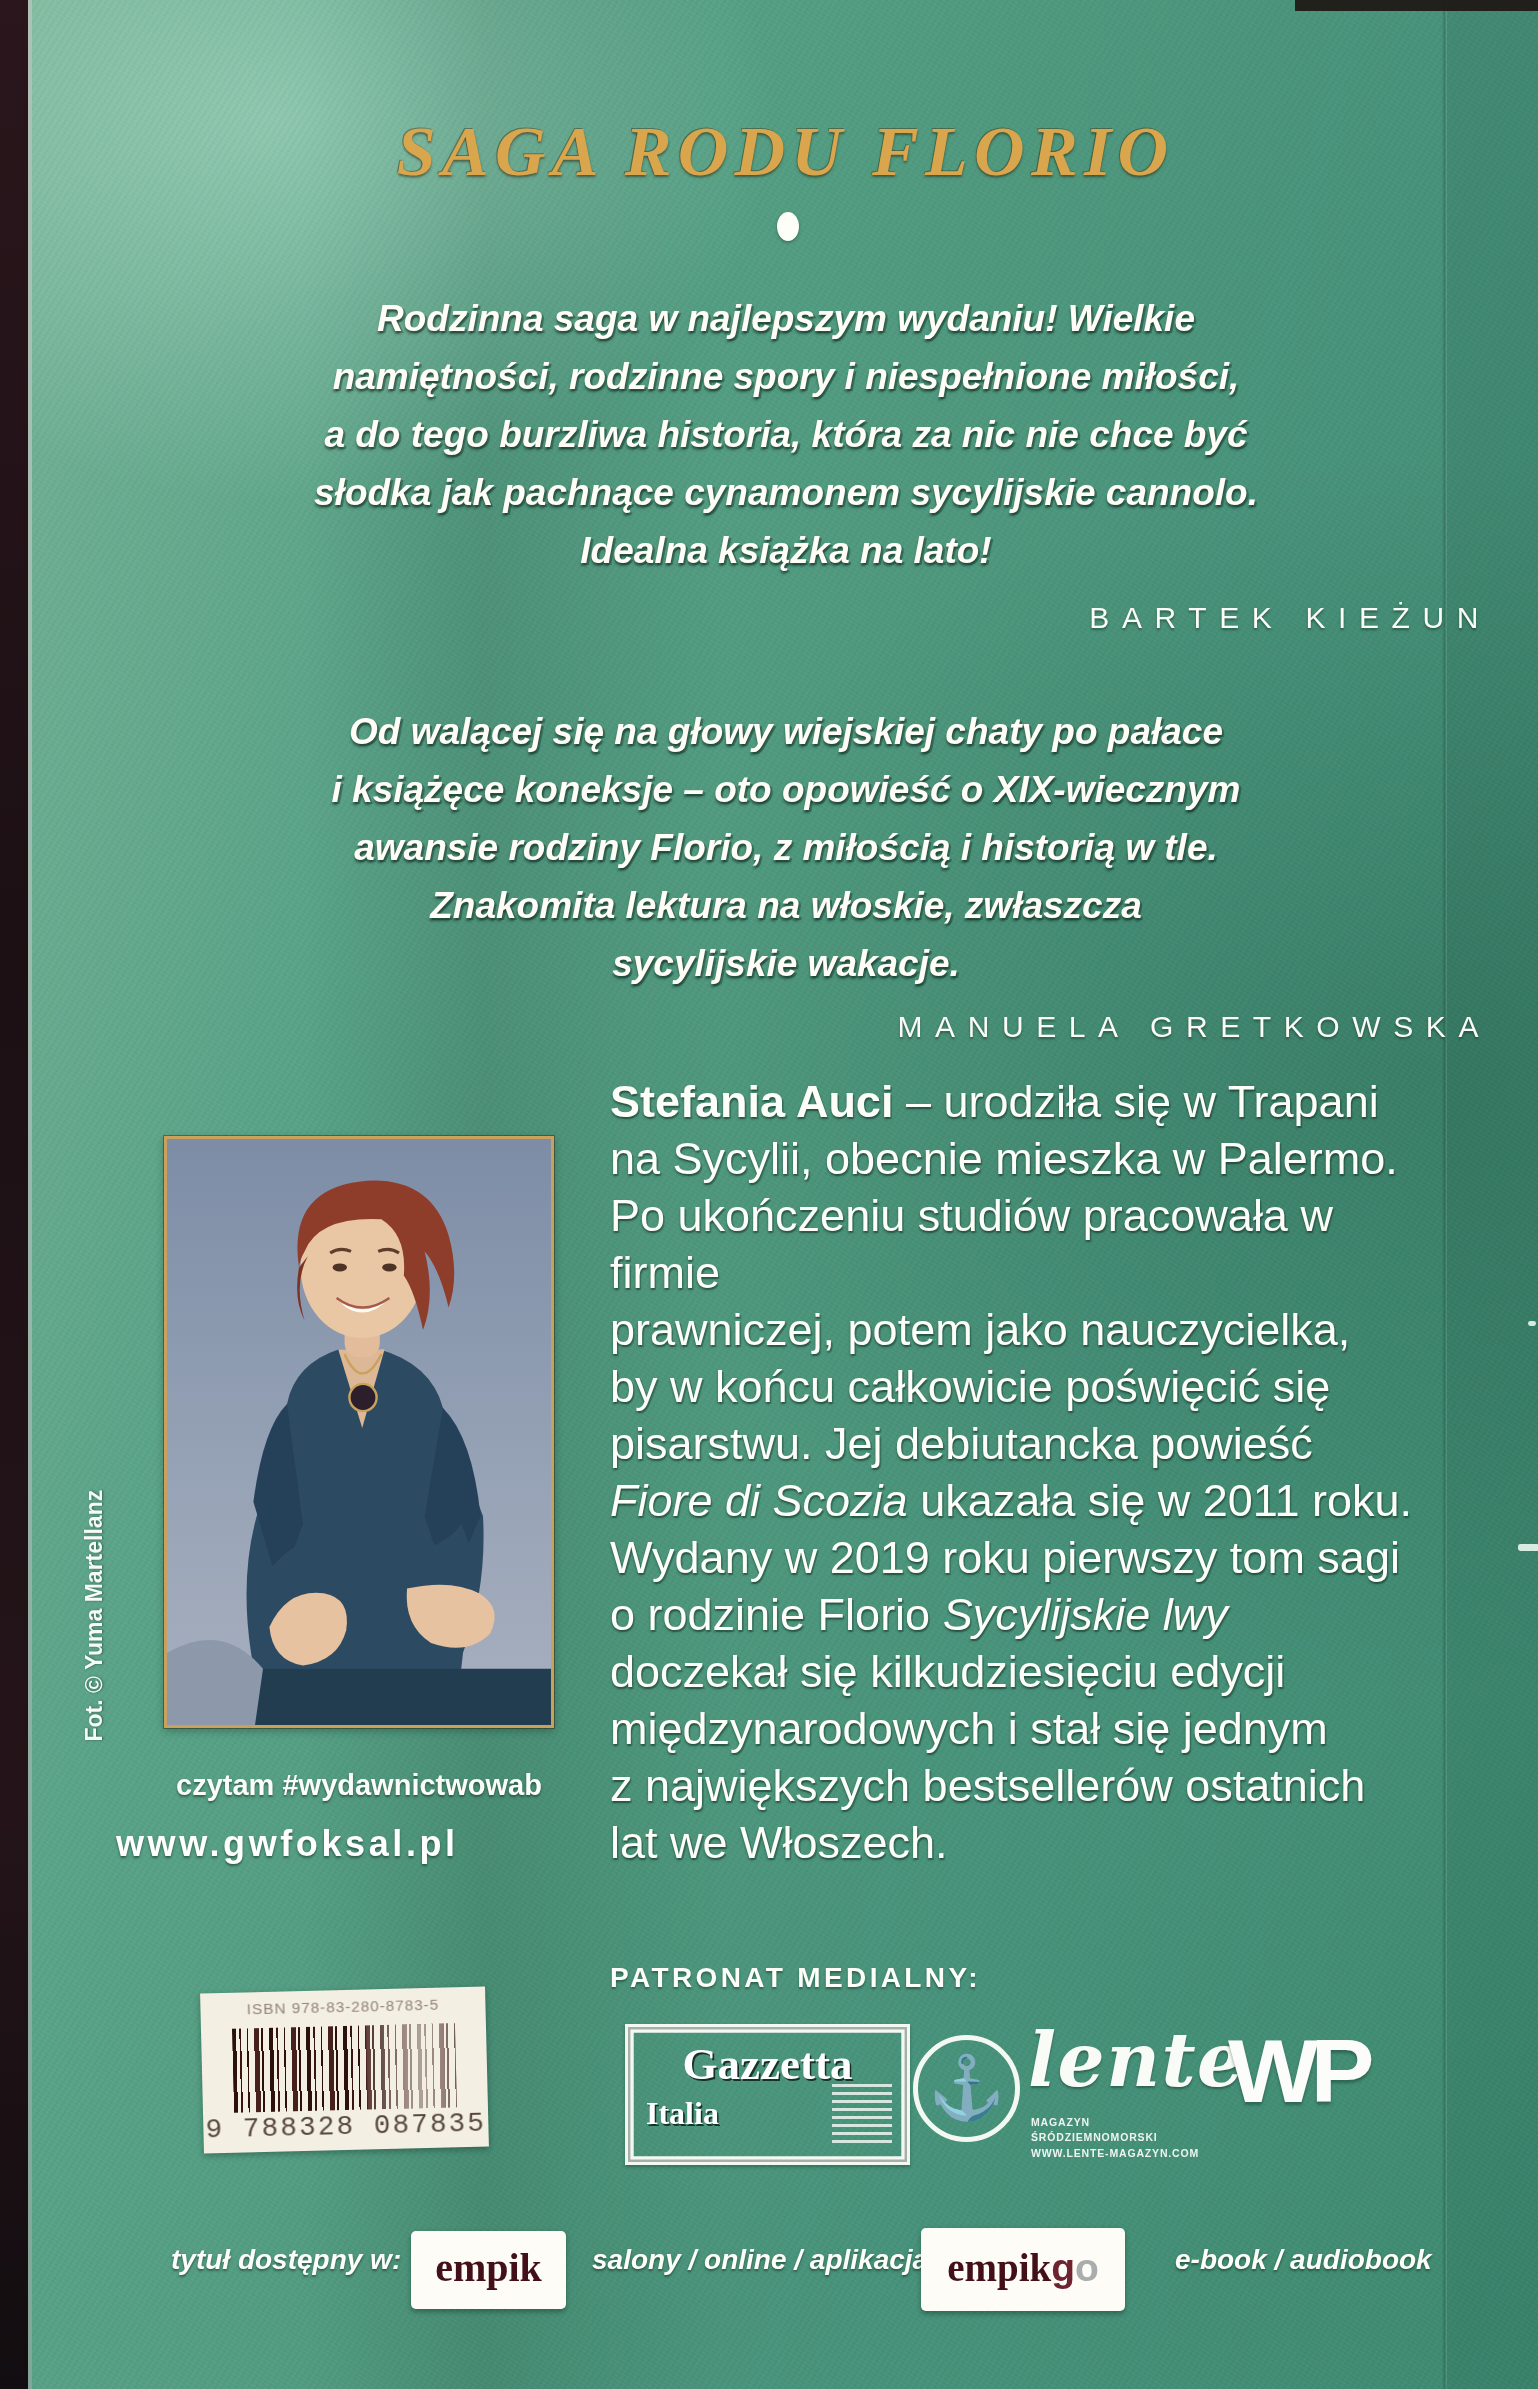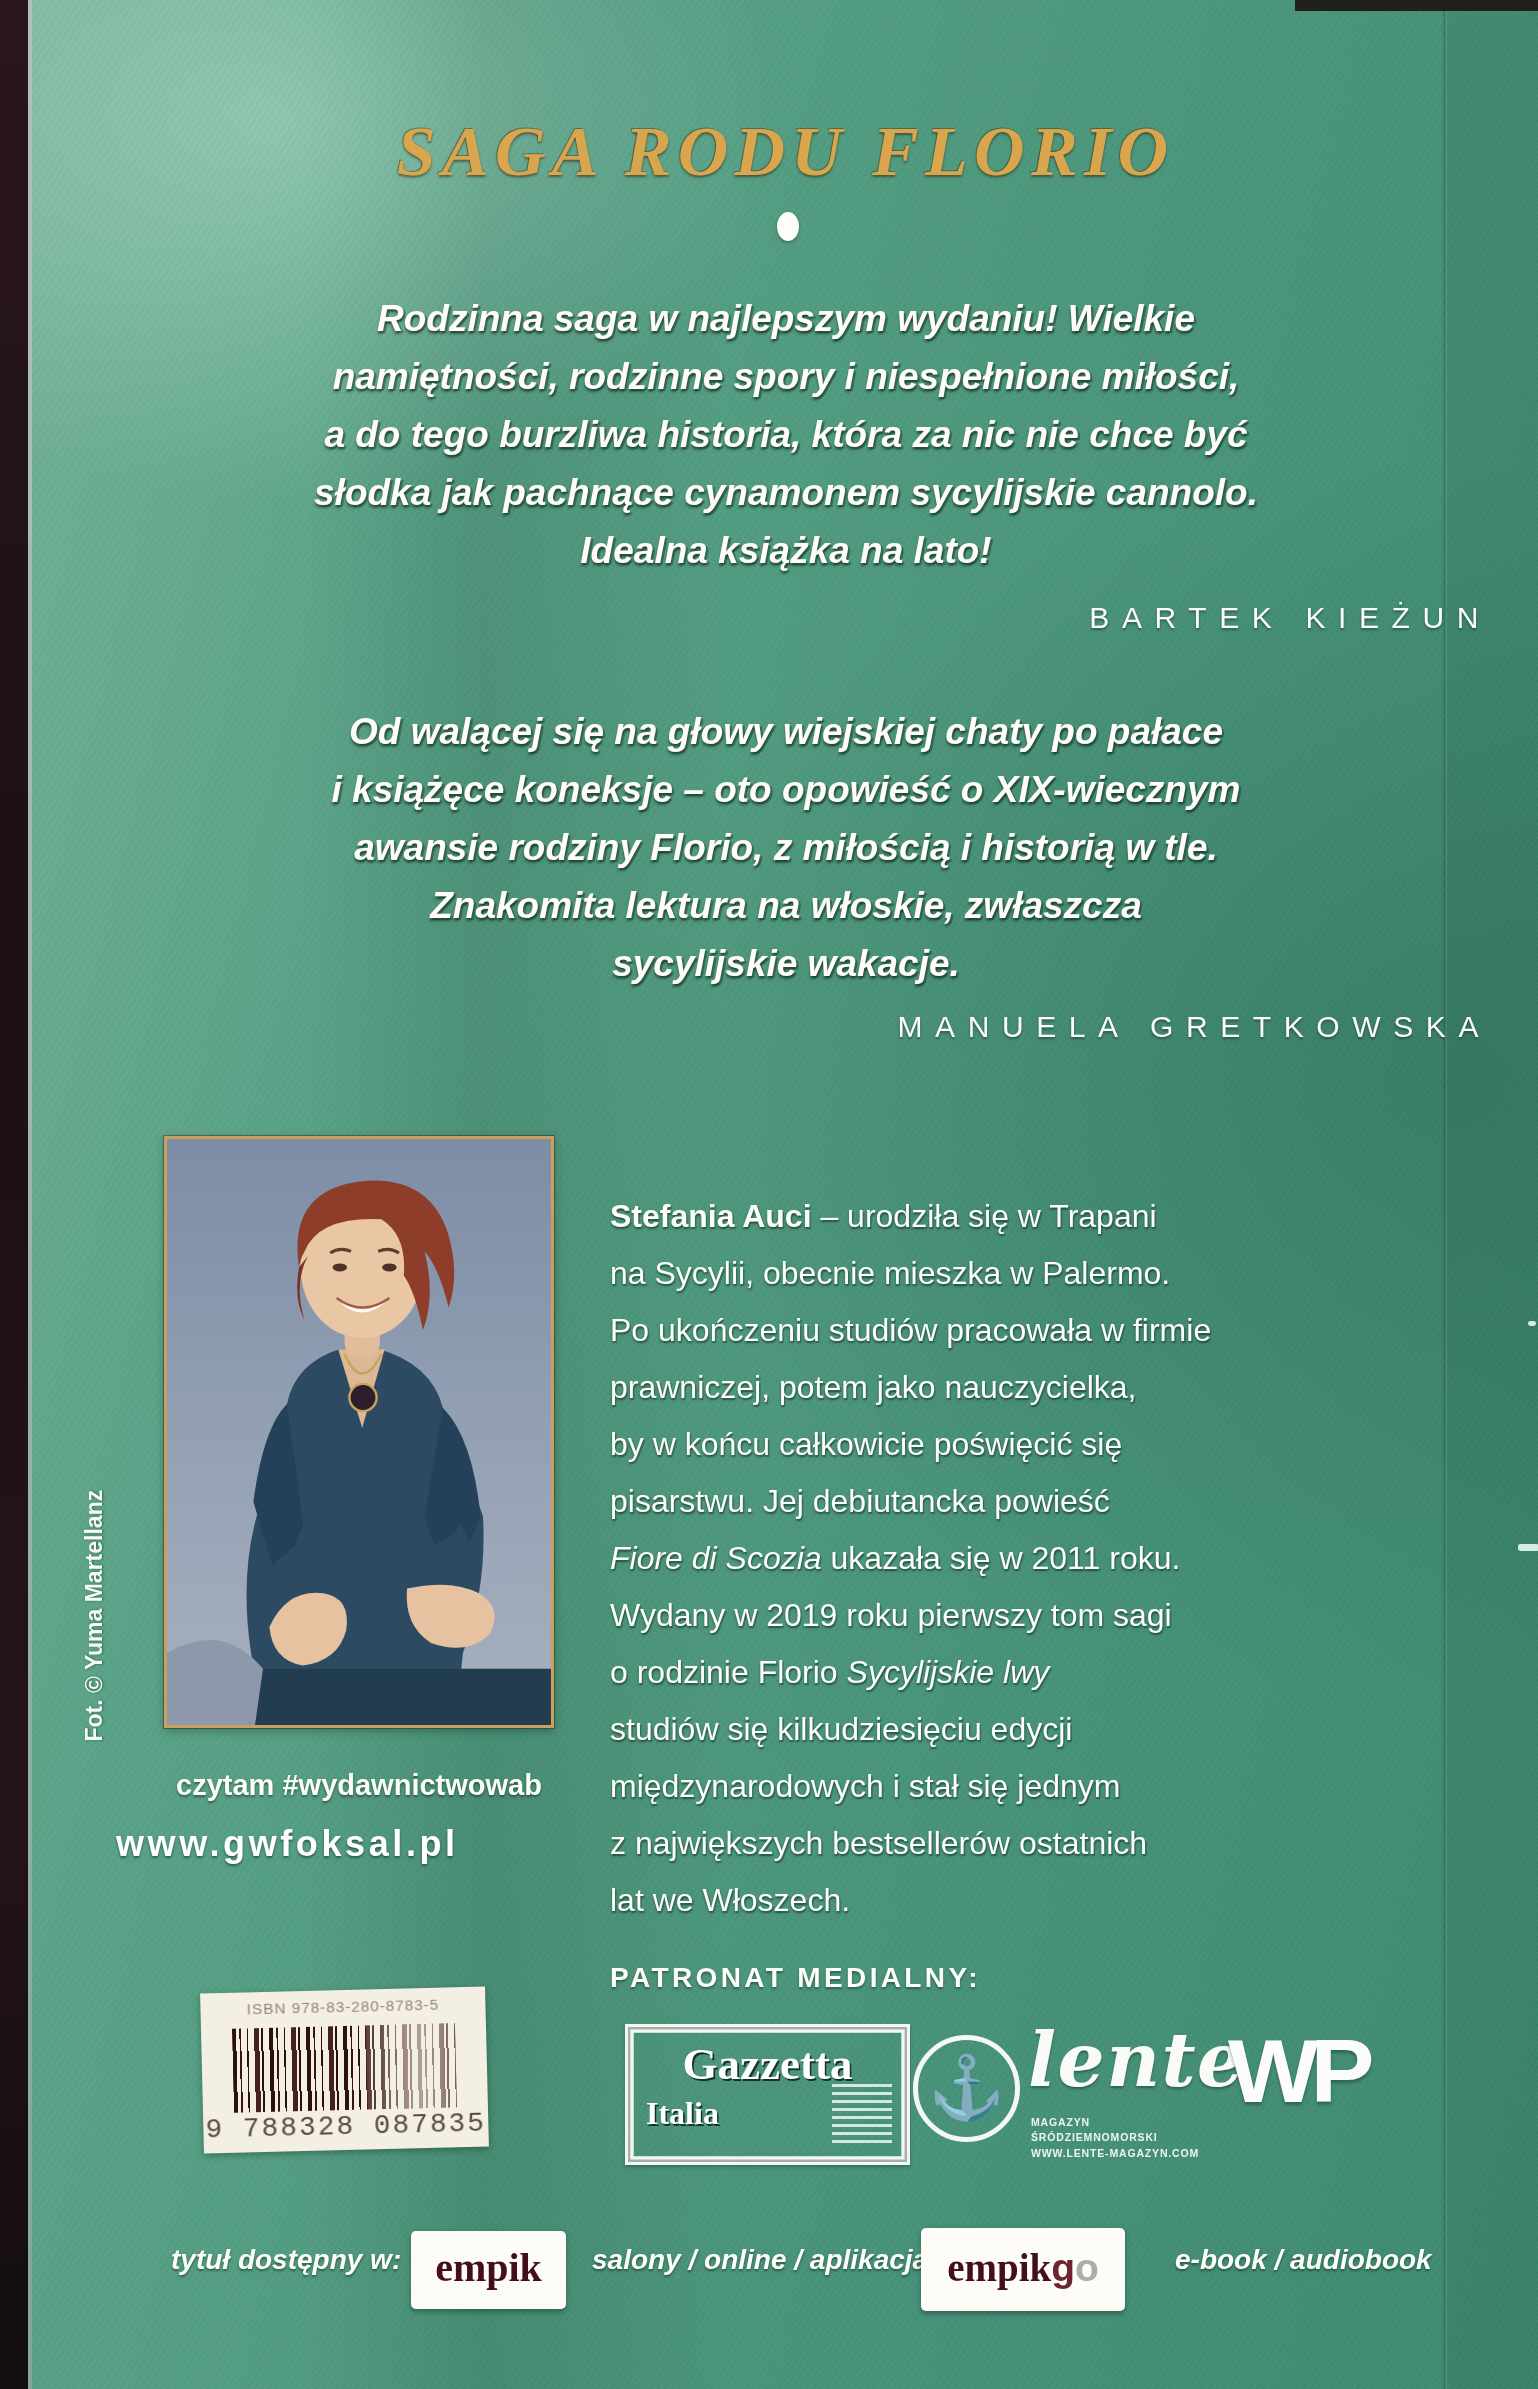--- a/index.html
+++ b/index.html
@@ -49,22 +49,22 @@
   #photo-frame{position:absolute;left:132px;top:1136px;width:390px;height:592px;
      border:3.2px solid #c9a05c;box-shadow:0 0 0 0.8px rgba(40,30,10,.5), 0 3.2px 8px rgba(0,25,18,.3);
      box-sizing:border-box;background:#8a98ac;}
   #photo-frame svg{display:block;width:100%;height:100%;}
   #photo-credit{position:absolute;left:47px;top:1392px;width:27.5px;height:348px;}
   #photo-credit span{position:absolute;left:-159px;top:162px;display:block;width:348px;
      transform:rotate(-90deg);transform-origin:center;white-space:nowrap;
      font-weight:bold;font-size:23px;color:#f6fbf5;text-shadow:0 1.6px 2.4px rgba(8,30,24,.5);}
 
   
-  #bio{position:absolute;left:578px;top:1188px;width:818px;
-     font-size:32px;line-height:57px;color:#fdfef8;
+  #bio{position:absolute;left:578px;top:1073px;width:818px;
+     font-size:45px;line-height:57px;color:#fdfef8;
      text-shadow:0 2.4px 2.4px rgba(8,32,26,.45), 1.6px 1.6px 0 rgba(16,42,34,.25);}
   #bio .b{font-weight:bold;}
   #bio .i{font-style:italic;}
 
   #social-line{position:absolute;left:84px;top:1769px;width:486px;text-align:center;
      font-weight:bold;font-size:29px;color:#fcfdf7;text-shadow:0 2.4px 2.4px rgba(8,32,26,.5);}
   #website-line{position:absolute;left:84px;top:1823px;width:486px;text-align:left;
      font-weight:bold;font-size:36px;letter-spacing:.1em;color:#ffffff;
      text-shadow:0 2.4px 2.4px rgba(8,32,26,.5);}
 
@@ -205,21 +205,21 @@
     <div id="bio">
         <div><span class="b">Stefania Auci</span><span> – urodziła się w Trapani</span></div>
         <div><span>na Sycylii, obecnie mieszka w Palermo.</span></div>
         <div><span>Po ukończeniu studiów pracowała w firmie</span></div>
         <div><span>prawniczej, potem jako nauczycielka,</span></div>
         <div><span>by w końcu całkowicie poświęcić się</span></div>
         <div><span>pisarstwu. Jej debiutancka powieść</span></div>
         <div><span class="i">Fiore di Scozia</span><span> ukazała się w 2011 roku.</span></div>
         <div><span>Wydany w 2019 roku pierwszy tom sagi</span></div>
         <div><span>o rodzinie Florio </span><span class="i">Sycylijskie lwy</span></div>
-        <div><span>studiów się kilkudziesięciu edycji</span></div>
+        <div><span>doczekał się kilkudziesięciu edycji</span></div>
         <div><span>międzynarodowych i stał się jednym</span></div>
         <div><span>z największych bestsellerów ostatnich</span></div>
         <div><span>lat we Włoszech.</span></div>
       </div>
 
     <div id="social-line">czytam #wydawnictwowab</div>
     <div id="website-line">www.gwfoksal.pl</div>
 
     <div id="patronat">PATRONAT MEDIALNY:</div>
 

